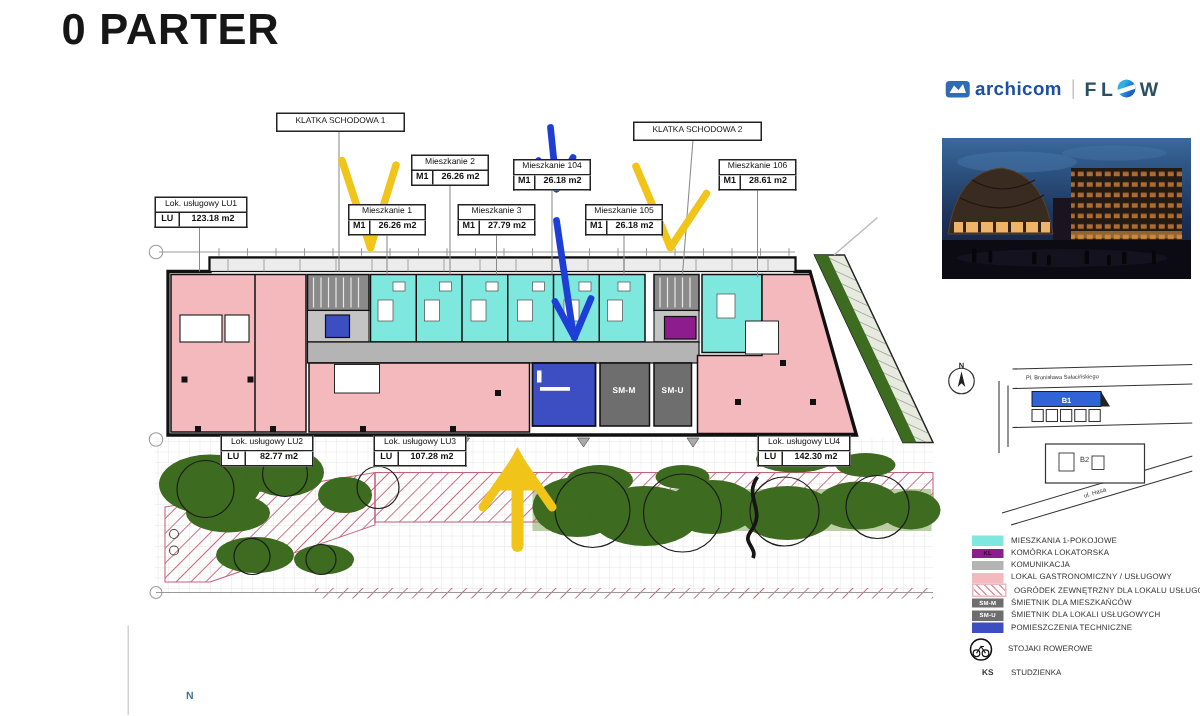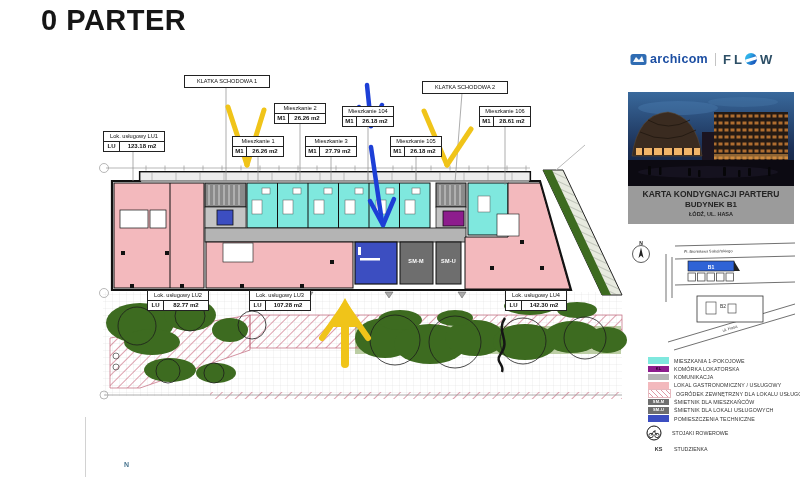--- a/index.html
+++ b/index.html
@@ -436,25 +436,20 @@
         <rect x="31" y="75" width="2.5" height="8" rx="1"></rect>
       <rect x="60" y="76" width="3" height="8" rx="1"></rect>
         <rect x="95" y="75" width="3" height="9" rx="1"></rect>
       <rect x="120" y="76" width="3" height="8" rx="1"></rect>
         <rect x="140" y="75" width="2.5" height="9" rx="1"></rect>
       <rect x="70" y="78" width="2.5" height="7" rx="1"></rect>
         <rect x="110" y="78" width="2.5" height="7" rx="1"></rect>
     </g>
   </svg>
 
-  <div class="abs" id="card-band">
-    <div class="l1">KARTA KONDYGNACJI PARTERU</div>
-    <div class="l2">BUDYNEK B1</div>
-    <div class="l3">ŁÓDŹ, UL. HASA</div>
-  </div>
 
   <svg class="abs" style="left:628px;top:240px" width="167" height="112" viewBox="0 0 167 112">
     <g stroke="#333" stroke-width="0.7" fill="none">
       <line x1="47" y1="6" x2="167" y2="3"></line>
       <line x1="47" y1="19" x2="167" y2="16"></line>
       <line x1="47" y1="45" x2="167" y2="42"></line>
       <line x1="38" y1="14" x2="38" y2="62"></line>
       <line x1="44" y1="17" x2="44" y2="58"></line>
       <line x1="40" y1="102" x2="167" y2="64"></line>
       <line x1="46" y1="110" x2="167" y2="74"></line>

